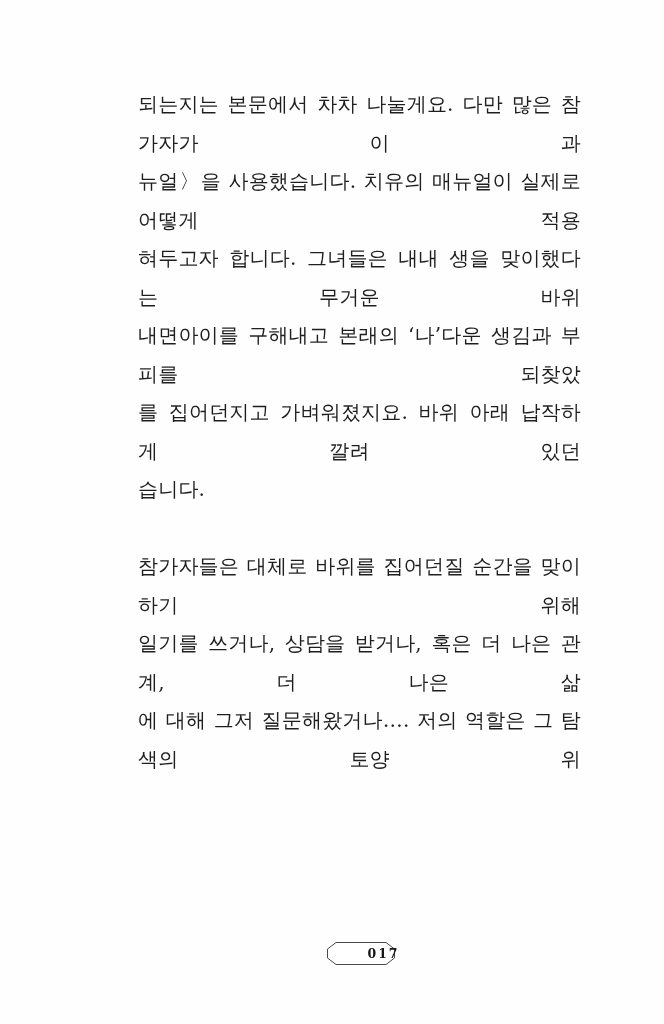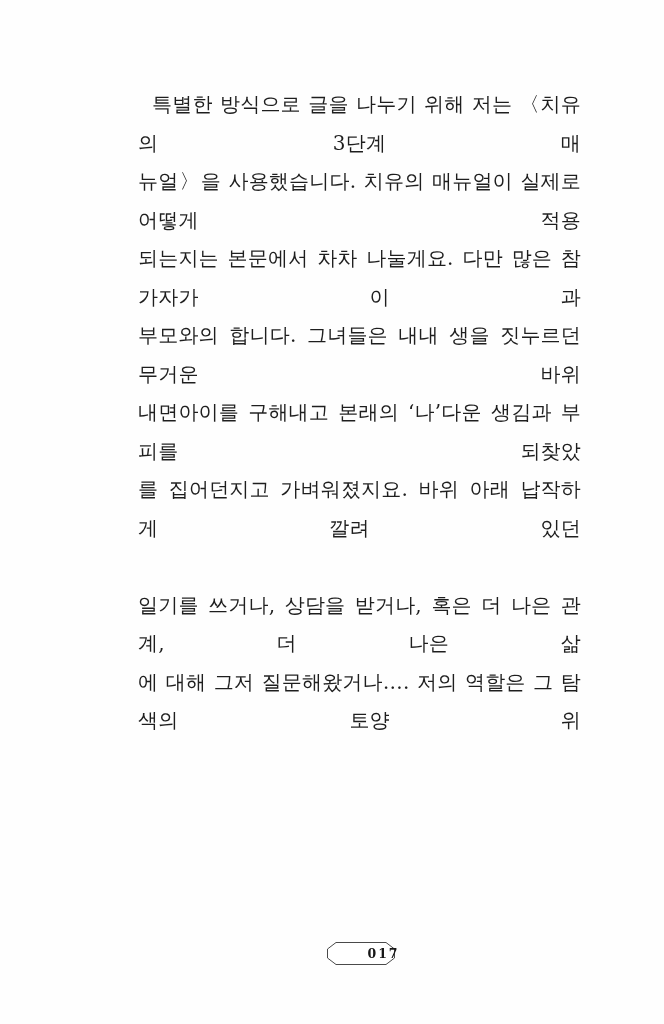--- a/index.html
+++ b/index.html
@@ -58,29 +58,30 @@
   }
 </style>
 </head>
 <body>
 
 <div class="page">
 
   <div class="text-block">
 
     <p class="para">
-      <span class="line fill indent">특별한 방식으로 글을 나누기 위해 저는 〈치유의 3단계 매</span>
+      <span class="line fill">되는지는 본문에서 차차 나눌게요. 다만 많은 참가자가 이 과</span>
       <span class="line fill">뉴얼〉을 사용했습니다. 치유의 매뉴얼이 실제로 어떻게 적용</span>
-      <span class="line fill">되는지는 본문에서 차차 나눌게요. 다만 많은 참가자가 이 과</span>
-      <span class="line fill">부모와의 합니다. 그녀들은 내내 생을 짓누르던 무거운 바위</span>
+      <span class="line fill">혀두고자 합니다. 그녀들은 내내 생을 맞이했다는 무거운 바위</span>
       <span class="line fill">내면아이를 구해내고 본래의 ‘나’다운 생김과 부피를 되찾았</span>
       <span class="line fill">를 집어던지고 가벼워졌지요. 바위 아래 납작하게 깔려 있던</span>
+      <span class="line end">습니다.</span>
     </p>
 
     <p class="para">
+      <span class="line fill">참가자들은 대체로 바위를 집어던질 순간을 맞이하기 위해</span>
       <span class="line fill">일기를 쓰거나, 상담을 받거나, 혹은 더 나은 관계, 더 나은 삶</span>
       <span class="line fill">에 대해 그저 질문해왔거나…. 저의 역할은 그 탐색의 토양 위</span>
 
     </p>
 
   </div>
 
   <div class="badge">
     <svg width="68" height="23" viewBox="0 0 68 23" aria-hidden="true">
       <polygon points="9,0.5 59,0.5 67.5,7 67.5,16 59,22.5 9,22.5 0.5,16 0.5,7" fill="#ffffff" stroke="#4a4a4a" stroke-width="1"></polygon>

